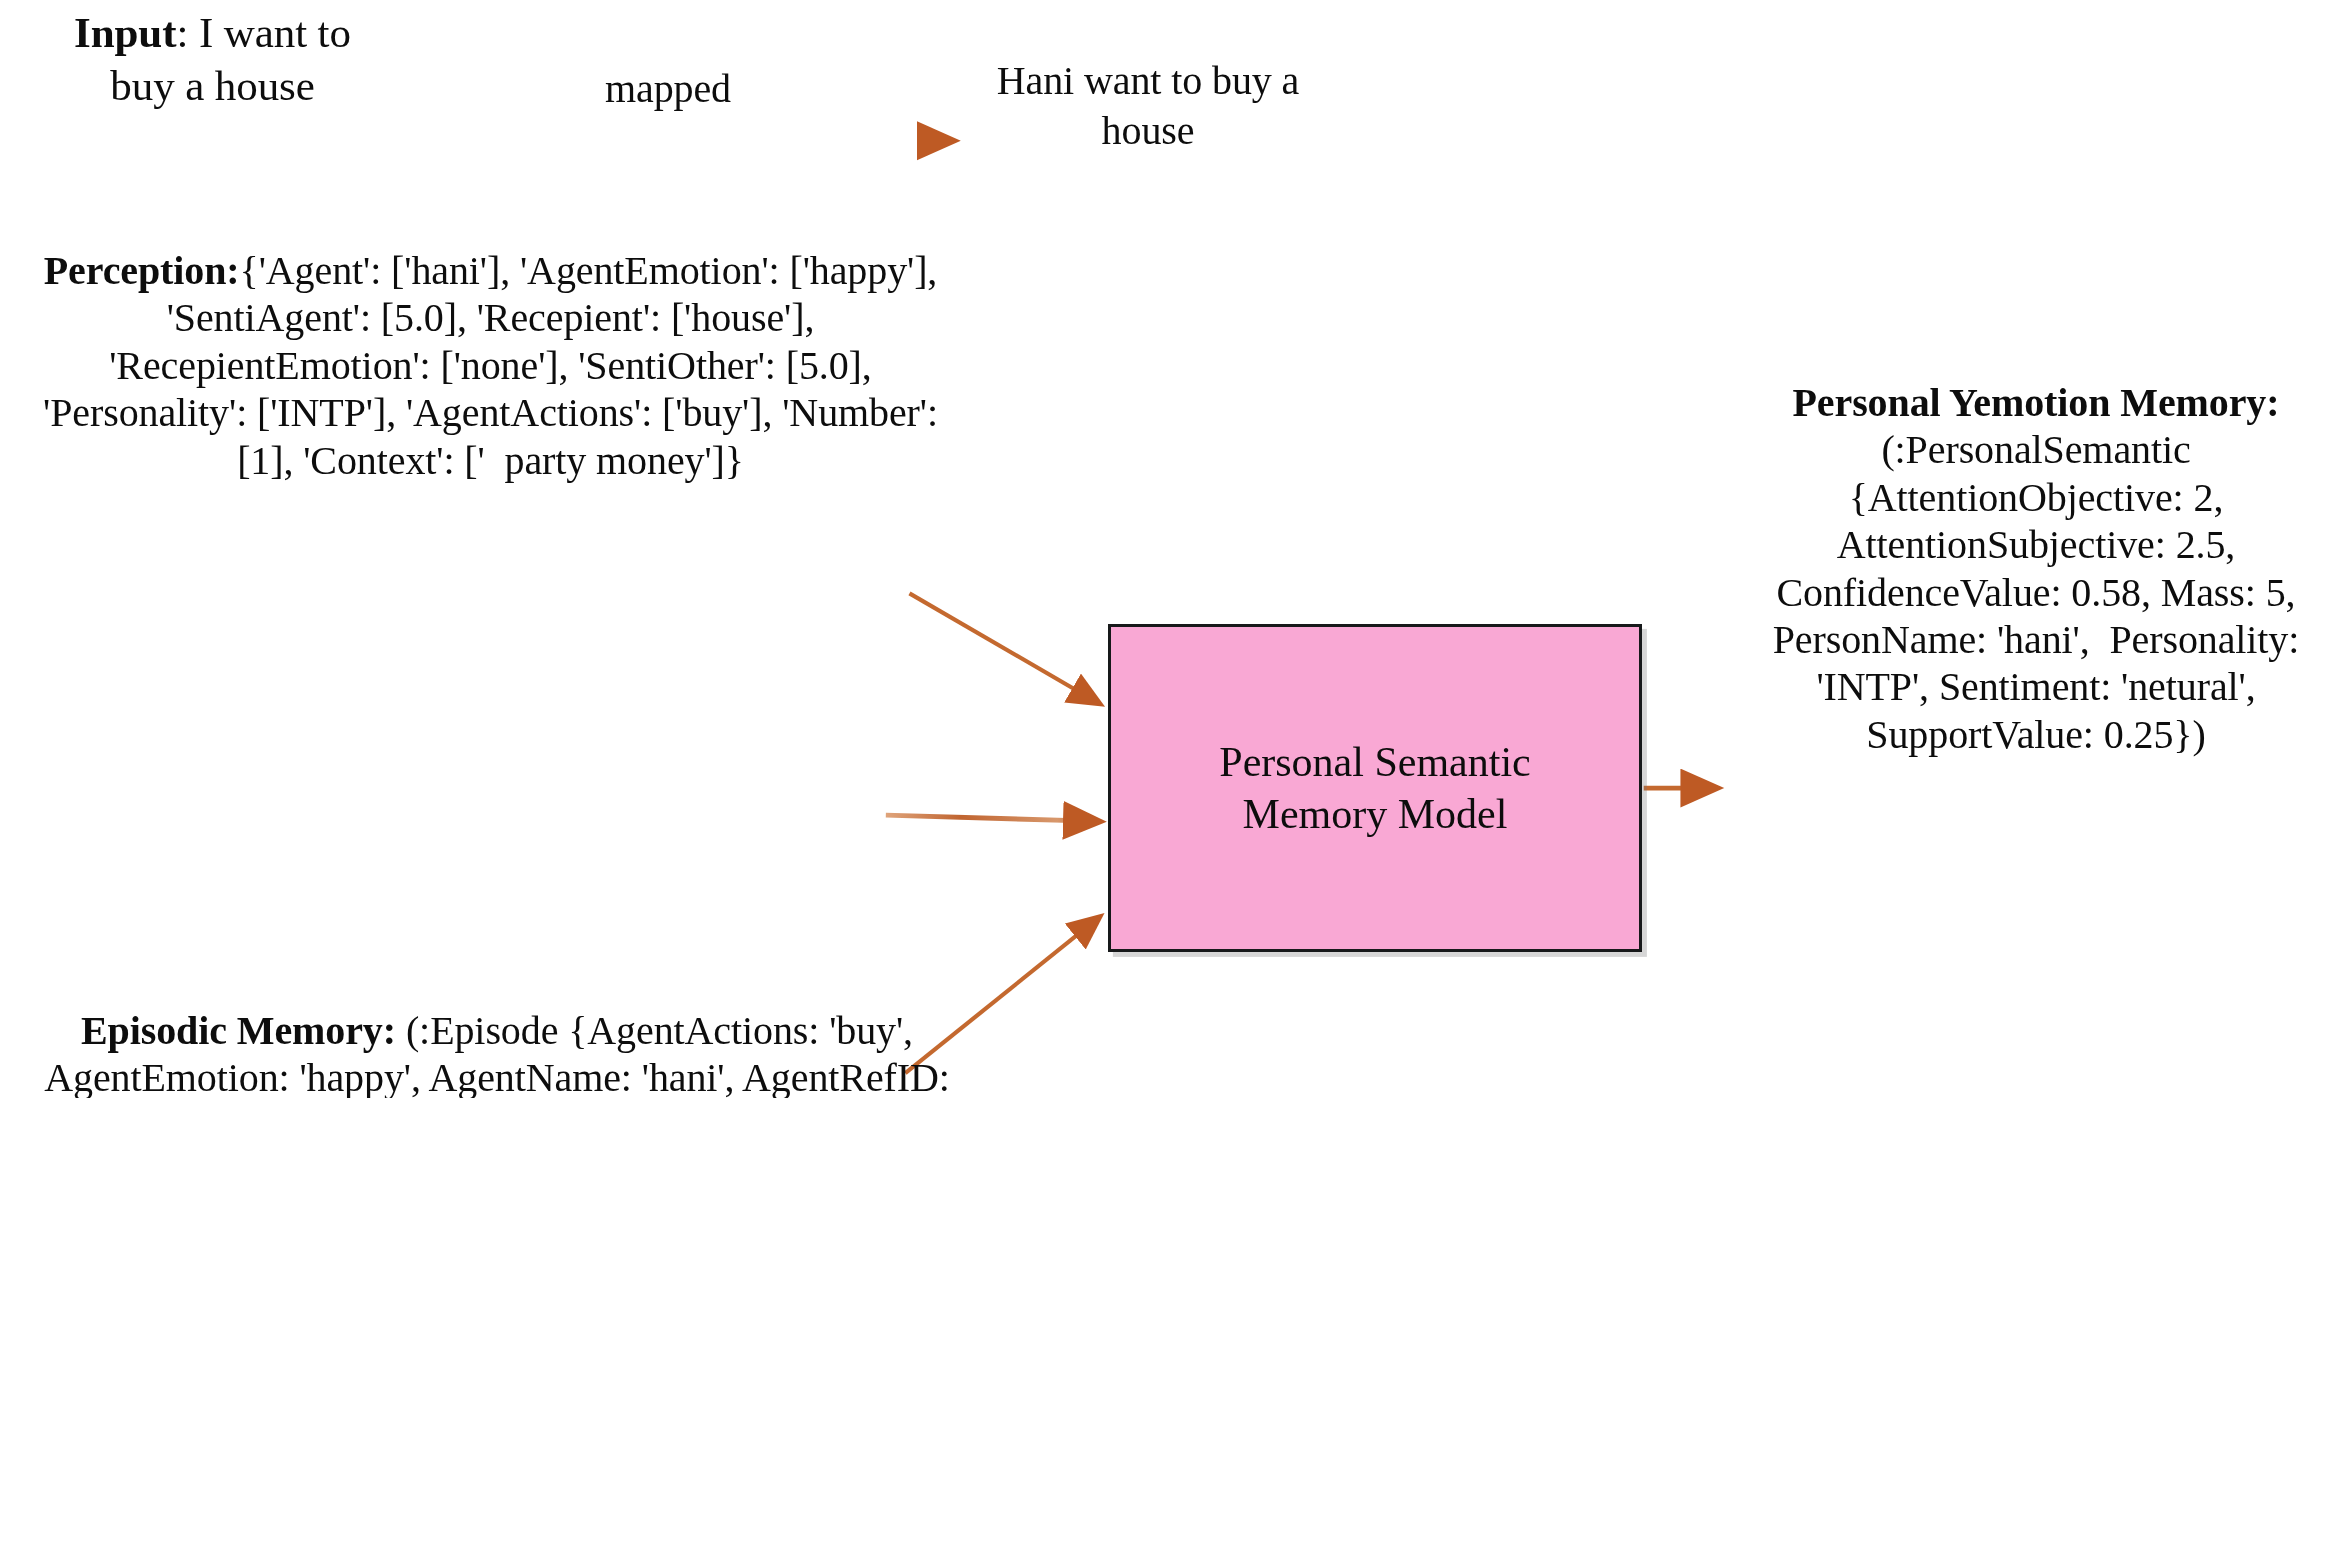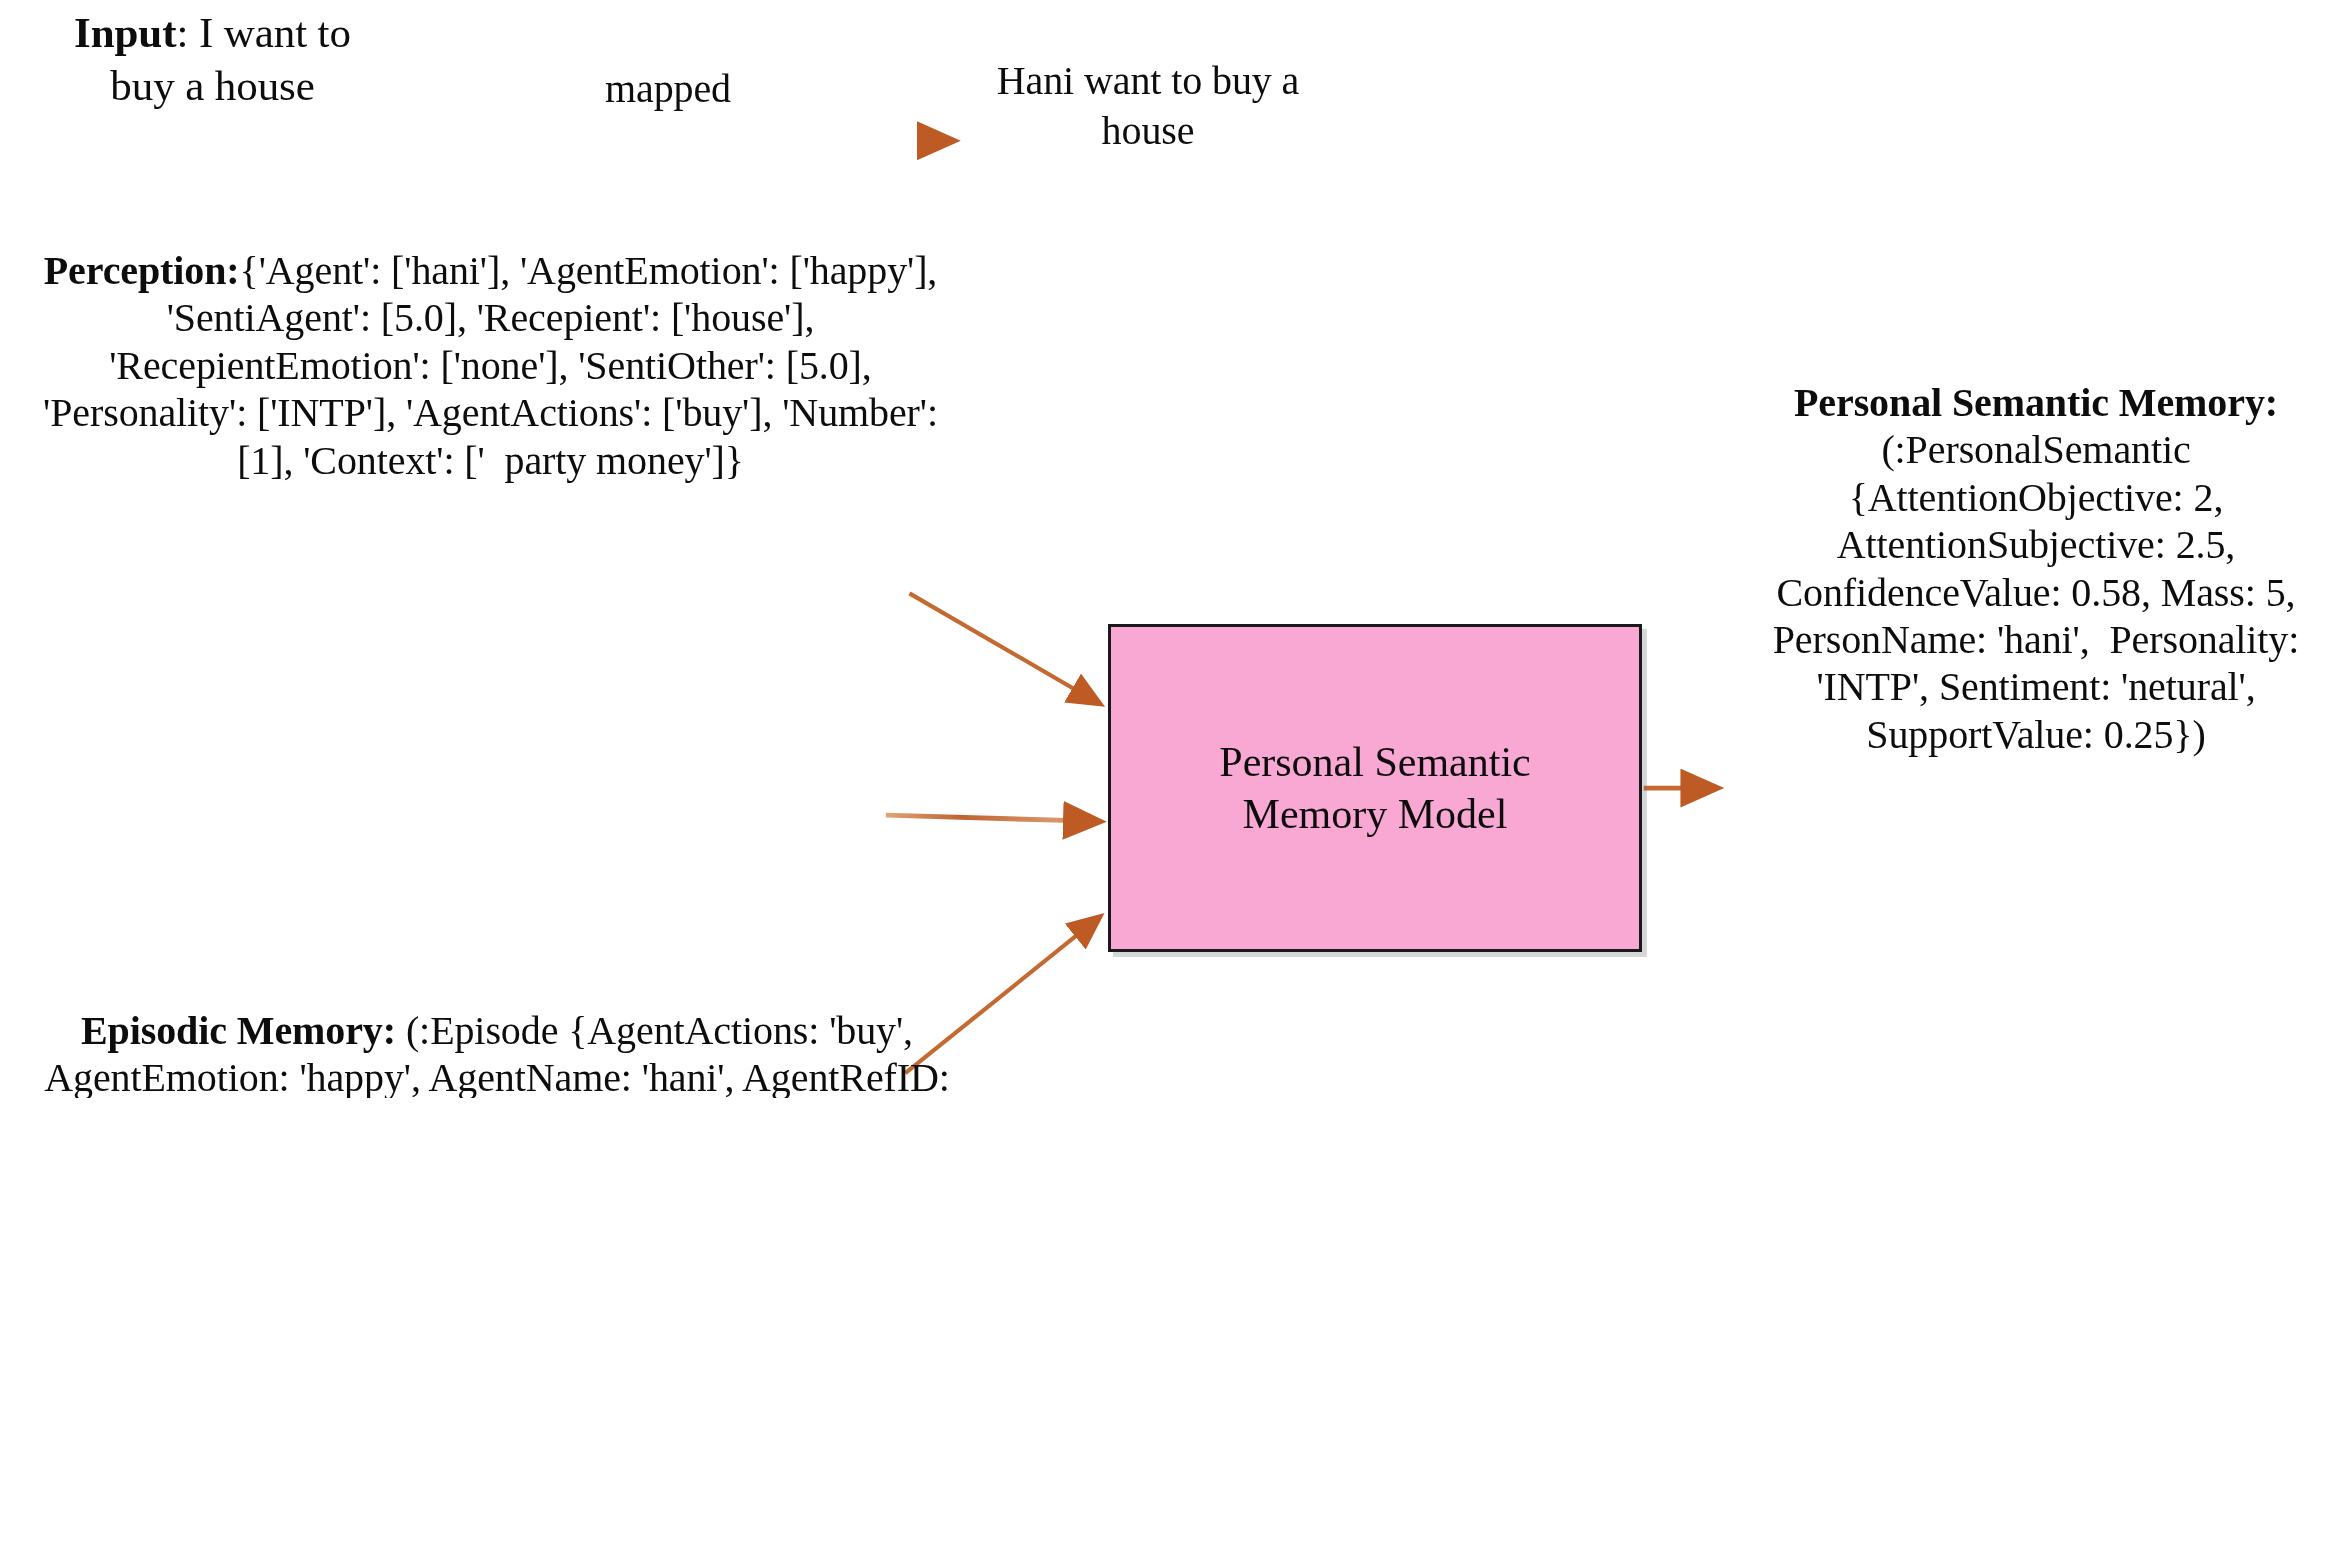--- a/index.html
+++ b/index.html
@@ -176,16 +176,16 @@
   <div class="txt" id="perception-block"><span class="bold-lead">Perception:</span>{'Agent': ['hani'], 'AgentEmotion': ['happy'], 'SentiAgent': [5.0], 'Recepient': ['house'], 'RecepientEmotion': ['none'], 'SentiOther': [5.0], 'Personality': ['INTP'], 'AgentActions': ['buy'], 'Number': [1], 'Context': ['  party money']}</div>
 
 
   <div class="txt" id="episodic-memory-block"><span class="bold-lead">Episodic Memory:</span> (:Episode {AgentActions: 'buy', AgentEmotion: 'happy', AgentName: 'hani', AgentRefID: 'XYZ', Context: ['  party money'], Date: '22/09/2021', EpisodeNumber: [1], EventNumber: [13], PersonalityValue: 'INTP', Recepient: 'car', RecepientEmotion: 'none', SentiAgent: 5.0, SentiOther: 5.0, Time: '13:20:59'})</div>
 
   <div id="model-box">
     <div id="model-box-label">Personal Semantic
 Memory Model</div>
   </div>
 
-  <div class="txt" id="psm-output-block"><span class="bold-lead">Personal Semantic Memory:</span> (:PersonalSemantic {AttentionObjective: 2, AttentionSubjective: 2.5, ConfidenceValue: 0.58, Mass: 5, PersonName: 'hani',  Personality: 'INTP', Sentiment: 'netural', SupportValue: 0.25})</div>
+  <div class="txt" id="psm-output-block"><span class="bold-lead">Personal Yemotion Memory:</span> (:PersonalSemantic {AttentionObjective: 2, AttentionSubjective: 2.5, ConfidenceValue: 0.58, Mass: 5, PersonName: 'hani',  Personality: 'INTP', Sentiment: 'netural', SupportValue: 0.25})</div>
 
 </div>
 
 
 </body></html>

